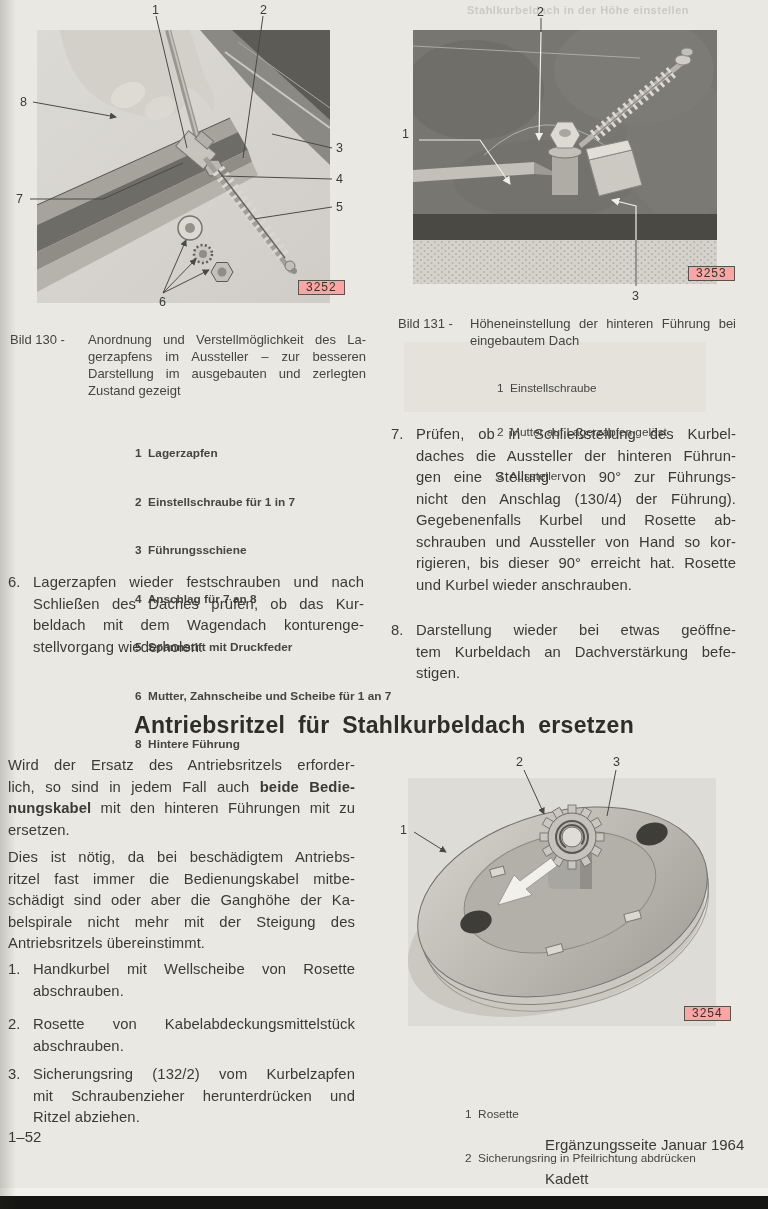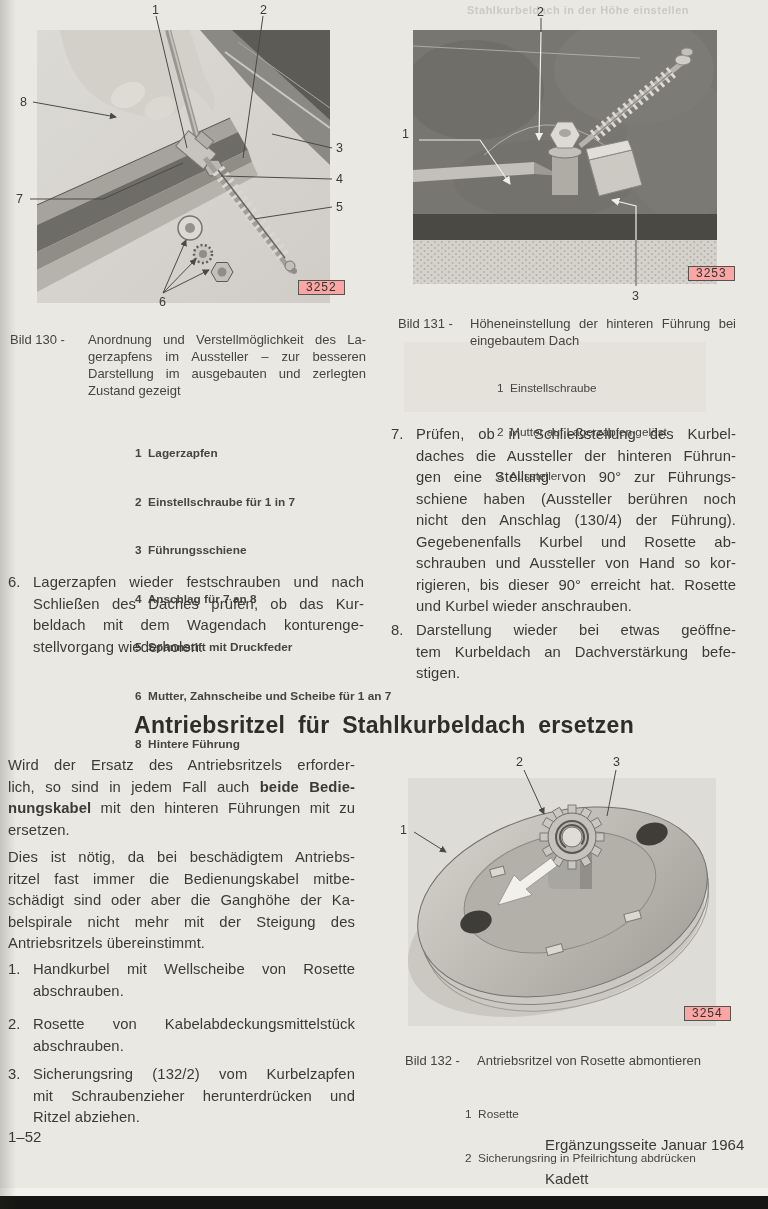--- a/index.html
+++ b/index.html
@@ -224,21 +224,20 @@
       <div class="ln last">stellvorgang wiederholen.</div>
     </div>
   </div>
 
   <div class="abs step body-text" style="left:391px;top:424px;width:345px;">
     <div class="num">7.</div>
     <div class="lines">
       <div class="ln">Prüfen, ob in Schließstellung des Kurbel-</div>
       <div class="ln">daches die Aussteller der hinteren Führun-</div>
       <div class="ln">gen eine Stellung von 90° zur Führungs-</div>
-      <div class="ln">schiene haben (Aussteller berühren noch</div>
       <div class="ln">nicht den Anschlag (130/4) der Führung).</div>
       <div class="ln">Gegebenenfalls Kurbel und Rosette ab-</div>
       <div class="ln">schrauben und Aussteller von Hand so kor-</div>
       <div class="ln">rigieren, bis dieser 90° erreicht hat. Rosette</div>
       <div class="ln last">und Kurbel wieder anschrauben.</div>
     </div>
   </div>
   <div class="abs step body-text" style="left:391px;top:620px;width:345px;">
     <div class="num">8.</div>
     <div class="lines">
@@ -345,26 +344,20 @@
         <line x1="140" y1="18" x2="160" y2="62" marker-end="url(#ad)"></line>
         <line x1="232" y1="18" x2="223" y2="64"></line>
       </g>
     </svg>
     <div class="co" style="left:132px;top:4px;">2</div>
     <div class="co" style="left:229px;top:4px;">3</div>
     <div class="co" style="left:16px;top:72px;">1</div>
     <div class="stamp" style="left:300px;top:254px;">3254</div>
   </div>
 
-  <div class="abs caption" style="left:405px;top:1052px;width:340px;">
-    <div class="cap-row">
-      <div style="flex:0 0 72px;">Bild 132 -</div>
-      <div>Antriebsritzel von Rosette abmontieren</div>
-    </div>
-  </div>
   <div class="abs legend" style="left:465px;top:1078px;line-height:14.5px;">
     <div>1  Rosette</div>
     <div>2  Sicherungsring in Pfeilrichtung abdrücken</div>
     <div>3  Antriebsritzel</div>
   </div>
 
   <div class="abs footer" style="left:8px;top:1128px;">1–52</div>
   <div class="abs footer" style="left:545px;top:1136px;">Ergänzungsseite Januar 1964</div>
   <div class="abs footer" style="left:545px;top:1161px;margin-top:9px;">Kadett</div>
 

